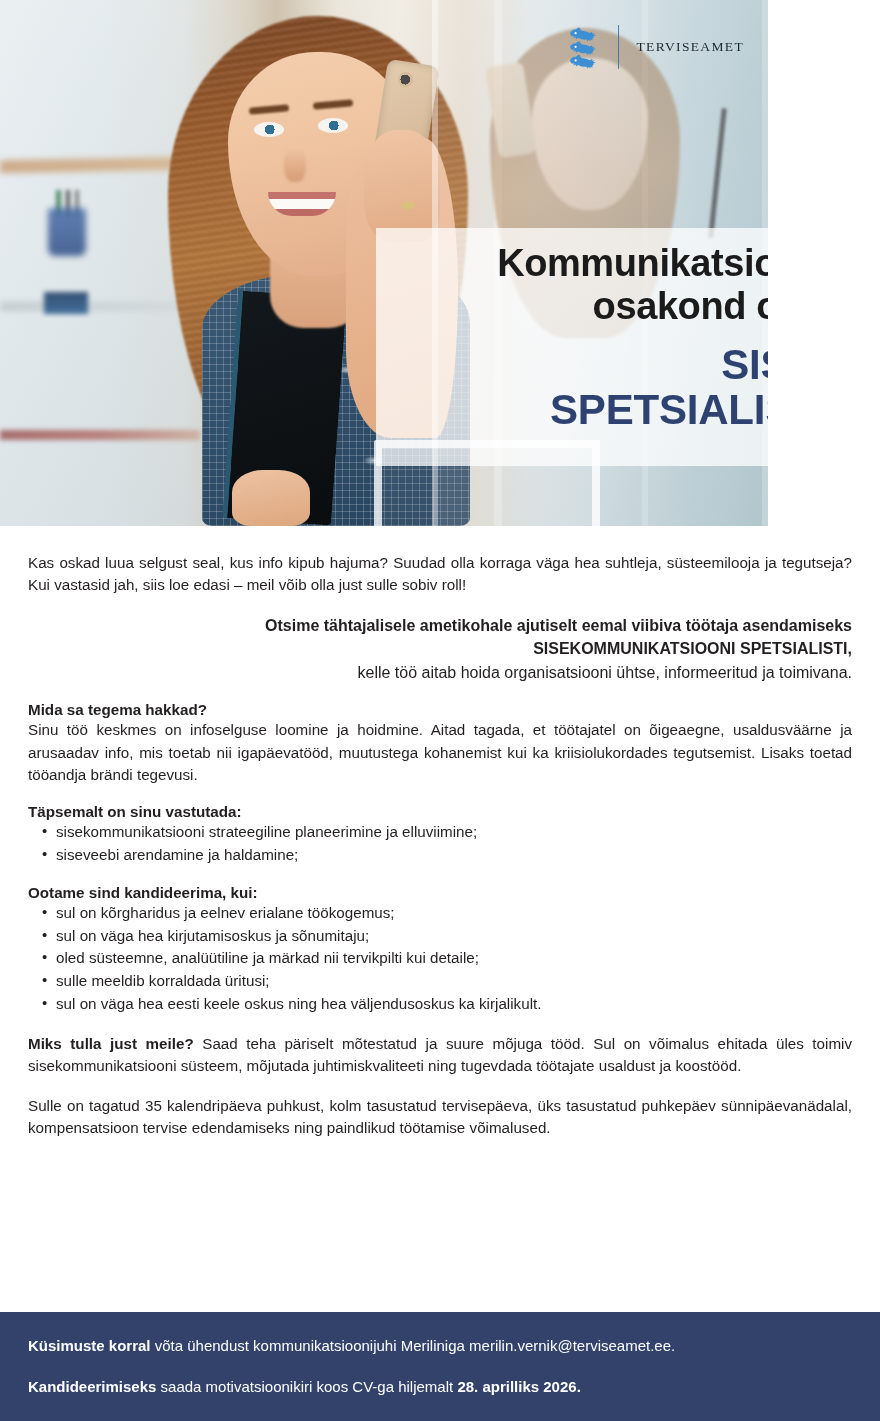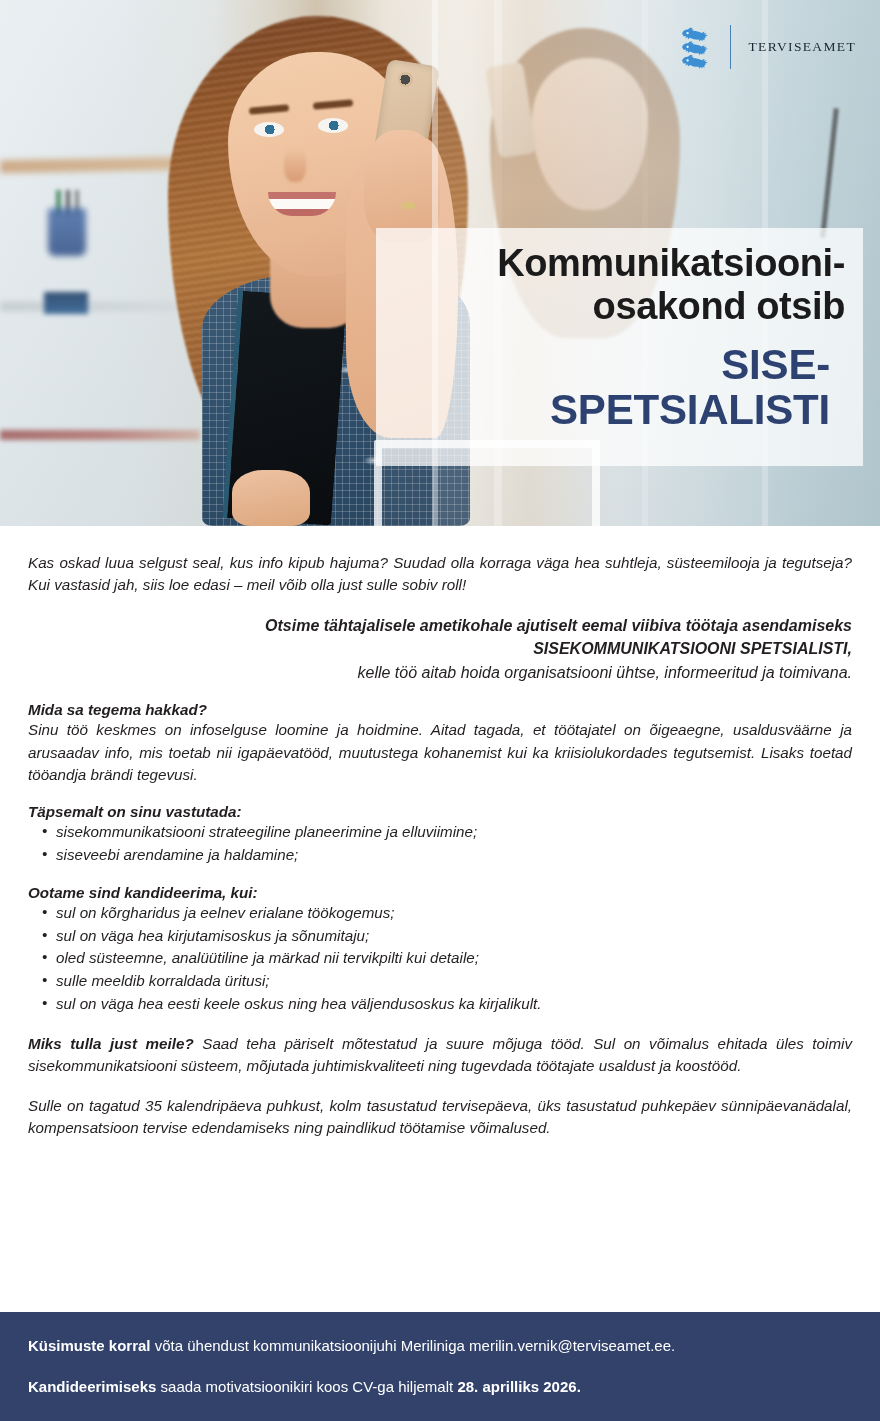--- a/index.html
+++ b/index.html
@@ -13,21 +13,21 @@
     height: 1421px;
     font-family: "Liberation Sans", sans-serif;
     color: #231f20;
     overflow: hidden;
     position: relative;
   }
 
   
   .hero {
     position: relative;
-    width: 880px;
+    width: 768px;
     height: 526px;
     overflow: hidden;
     background: #a3a3a3;
   }
 
   
   .hero-bg {
     position: absolute;
     inset: 0;
     background:
@@ -323,21 +323,20 @@
     text-transform: uppercase;
   }
 
   
   .content {
     position: absolute;
     left: 0; top: 526px;
     width: 880px;
     padding: 26px 28px 0 28px;
     box-sizing: border-box;
-    font-style: italic;
   }
   .para {
     font-size: 15.2px;
     line-height: 1.47;
     text-align: justify;
     margin: 0 0 17px 0;
     color: #231f20;
   }
   .para.tight { margin-bottom: 8px; }
   .para b, .lead-strong { font-weight: bold; }

